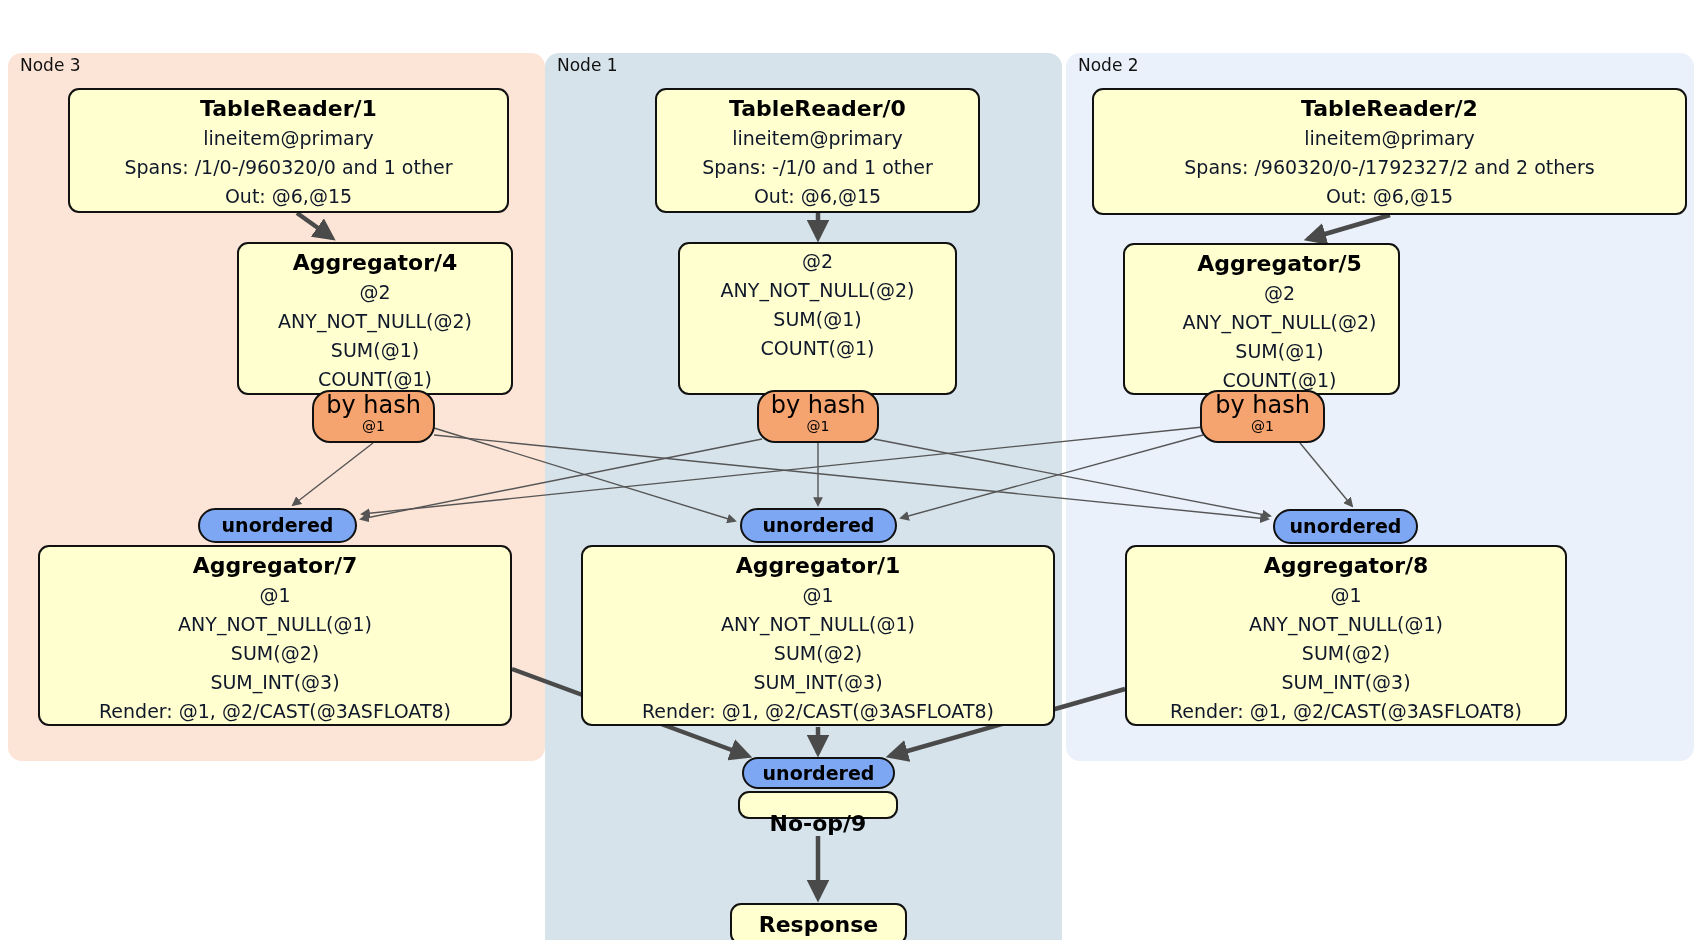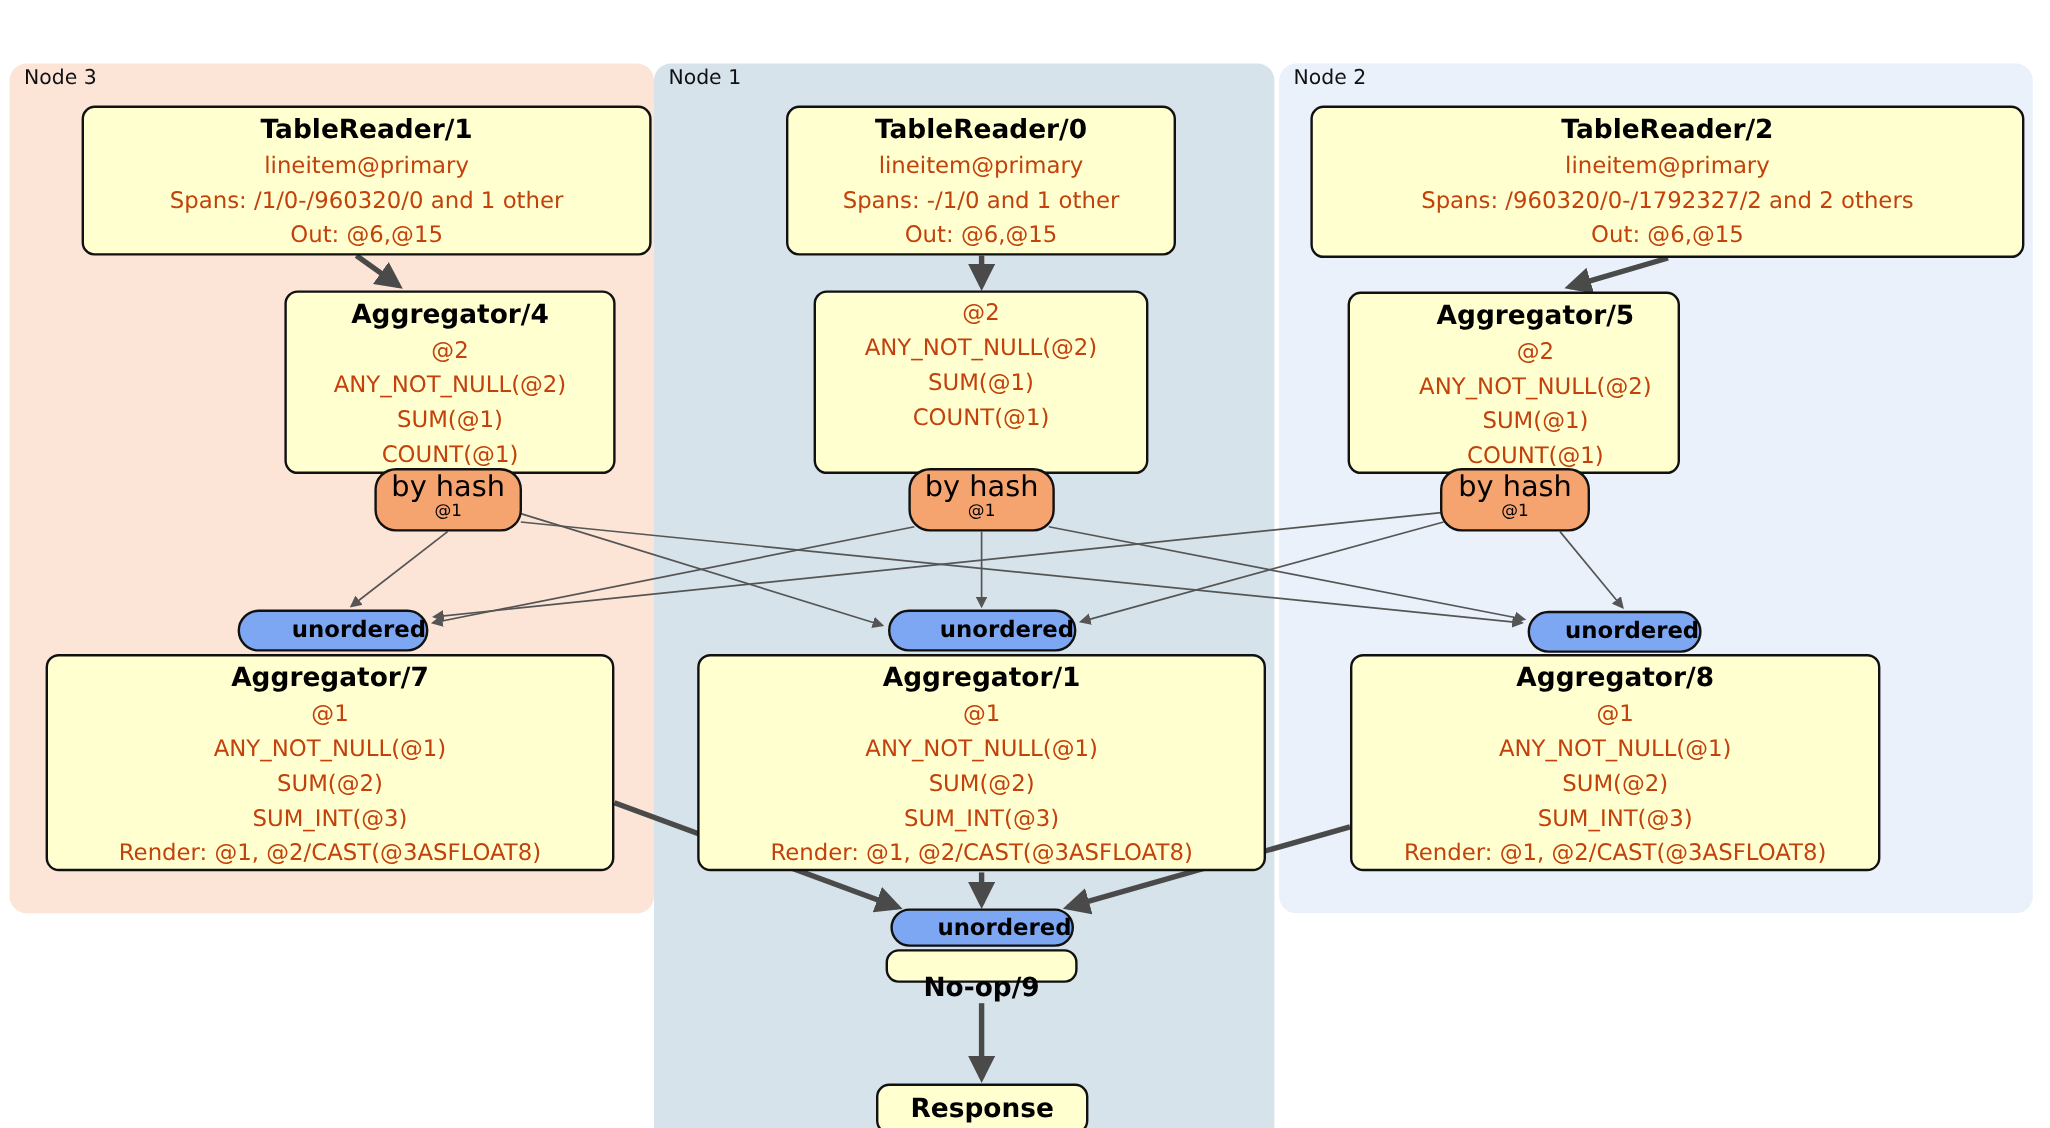--- a/index.html
+++ b/index.html
@@ -4,27 +4,27 @@
 <style>
   html,body{margin:0;padding:0;background:#ffffff;}
   #stage{position:relative;width:1708px;height:940px;background:#ffffff;overflow:hidden;
          font-family:"DejaVu Sans","Liberation Sans",sans-serif;margin-top:45px;}
   .group{position:absolute;border-radius:14px;}
   .group-label{position:absolute;font-size:17px;color:#111;}
   #edges{position:absolute;left:0;top:0;width:1708px;height:940px;z-index:2;}
   .pbox{position:absolute;background:var(--proc-bg,#ffffcf);border:2px solid #111;border-radius:11px;
         text-align:center;z-index:3;padding-top:3px;box-sizing:border-box;}
   .pbox .title{font-weight:bold;font-size:22px;line-height:31px;color:#000;display:block;}
-  .pbox .line{font-size:19px;line-height:29px;color:#c2410c;display:block;white-space:nowrap;}
+  .pbox .line{font-size:19px;line-height:29px;color:#0f172a;display:block;white-space:nowrap;}
   .router{position:absolute;background:var(--router-bg,#f5a46f);border:2px solid #111;border-radius:18px;
           text-align:center;z-index:4;box-sizing:border-box;}
   .router .rl{display:block;font-weight:normal;font-size:24px;line-height:26px;color:#000;}
   .router .rs{display:block;font-size:14px;line-height:16px;color:#000;}
   .sync{position:absolute;background:var(--sync-bg,#7da7f2);border:2px solid #111;border-radius:18px;
-        text-align:right;z-index:4;box-sizing:border-box;}
+        text-align:center;z-index:4;box-sizing:border-box;}
   .sync .sl{display:block;font-weight:bold;font-size:19px;line-height:31px;color:#000;}
   .final-title{font-size:23px;}
 </style>
 </head>
 <body>
 
 <div id="stage">
 
   <div class="group" id="g-node3" style="left: 8px; top: 8px; width: 537px; height: 708px; background: rgb(252, 228, 215);"></div>
   <div class="group" id="g-node1" style="left: 545px; top: 8px; width: 517px; height: 919px; background: rgb(214, 227, 234);"></div>
@@ -58,21 +58,21 @@
         <line x1="434" y1="390" x2="1268" y2="474" marker-end="url(#ah-small)"></line>
         <line x1="762" y1="394" x2="361" y2="474" marker-end="url(#ah-small)"></line>
         <line x1="818" y1="398" x2="818" y2="460" marker-end="url(#ah-small)"></line>
         <line x1="874" y1="394" x2="1270" y2="471" marker-end="url(#ah-small)"></line>
         <line x1="1203" y1="382" x2="362" y2="469" marker-end="url(#ah-small)"></line>
         <line x1="1203" y1="390" x2="901" y2="473" marker-end="url(#ah-small)"></line>
         <line x1="1300" y1="398" x2="1352" y2="461" marker-end="url(#ah-small)"></line>
       </g>
   </svg>
 
-  <div class="pbox" style="left:68px;top:43px;width:475px;height:125px;">
+  <div class="pbox" style="left:68px;top:43px;width:441px;height:125px;">
     <span class="title">TableReader/1</span>
     <span class="line">lineitem@primary</span>
     <span class="line">Spans: /1/0-/960320/0 and 1 other</span>
     <span class="line">Out: @6,@15</span>
   </div>
   <div class="pbox" style="left:655px;top:43px;width:325px;height:125px;">
     <span class="title">TableReader/0</span>
     <span class="line">lineitem@primary</span>
     <span class="line">Spans: -/1/0 and 1 other</span>
     <span class="line">Out: @6,@15</span>

